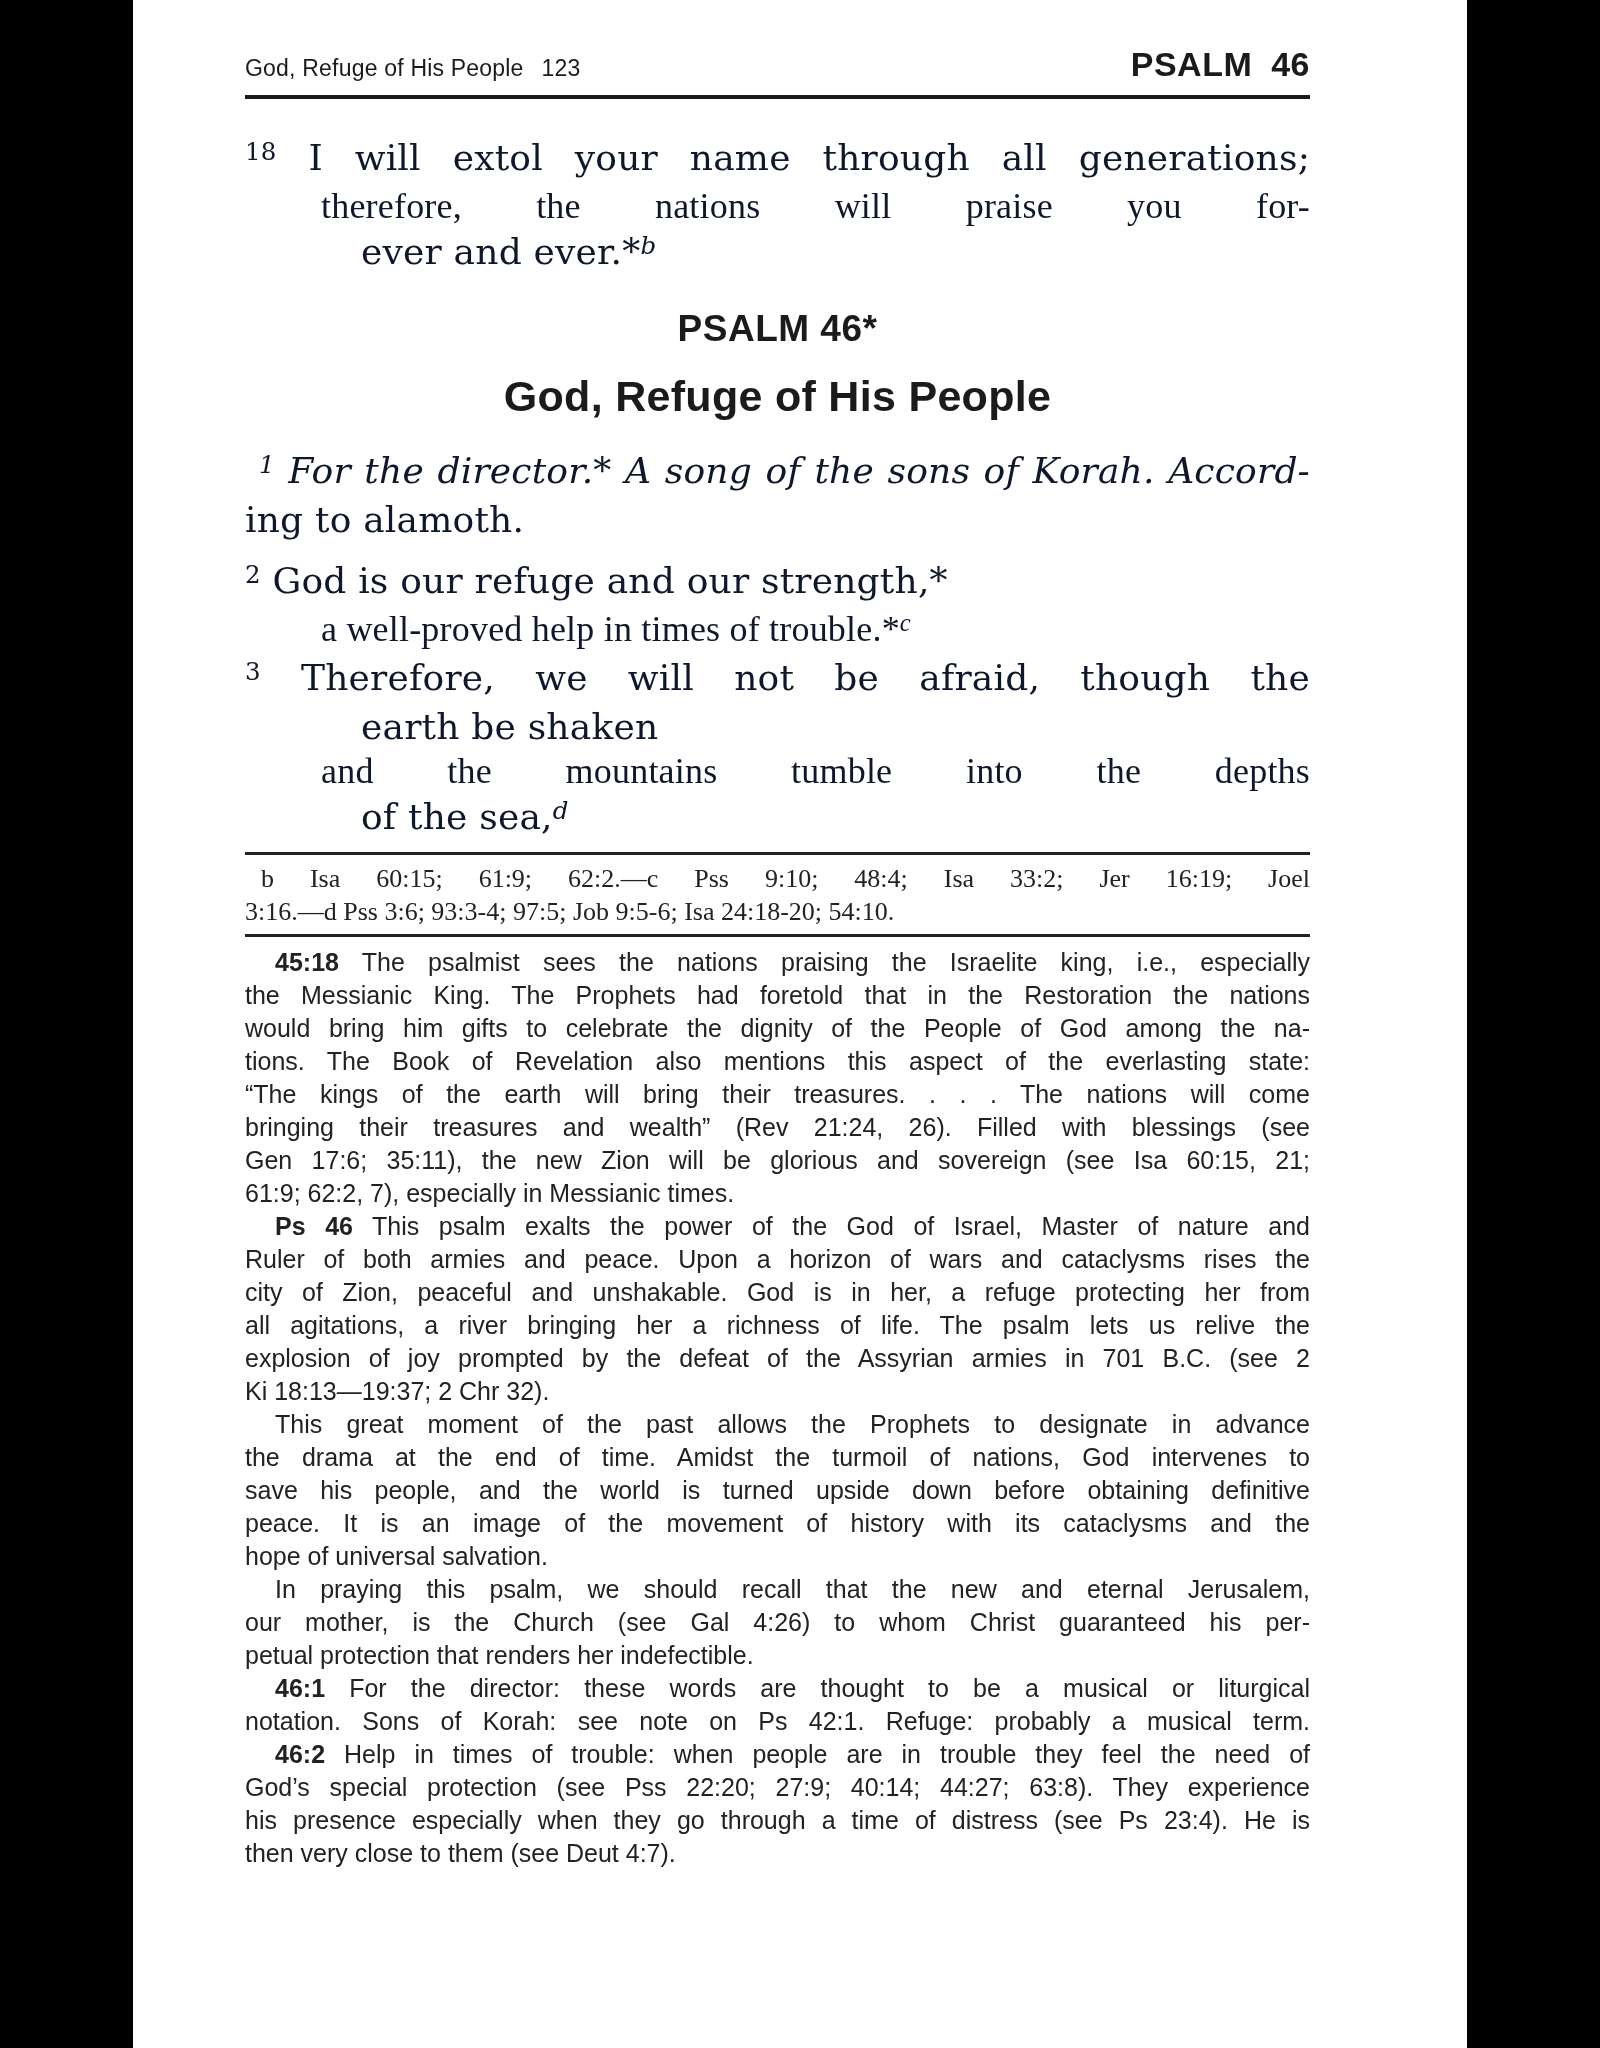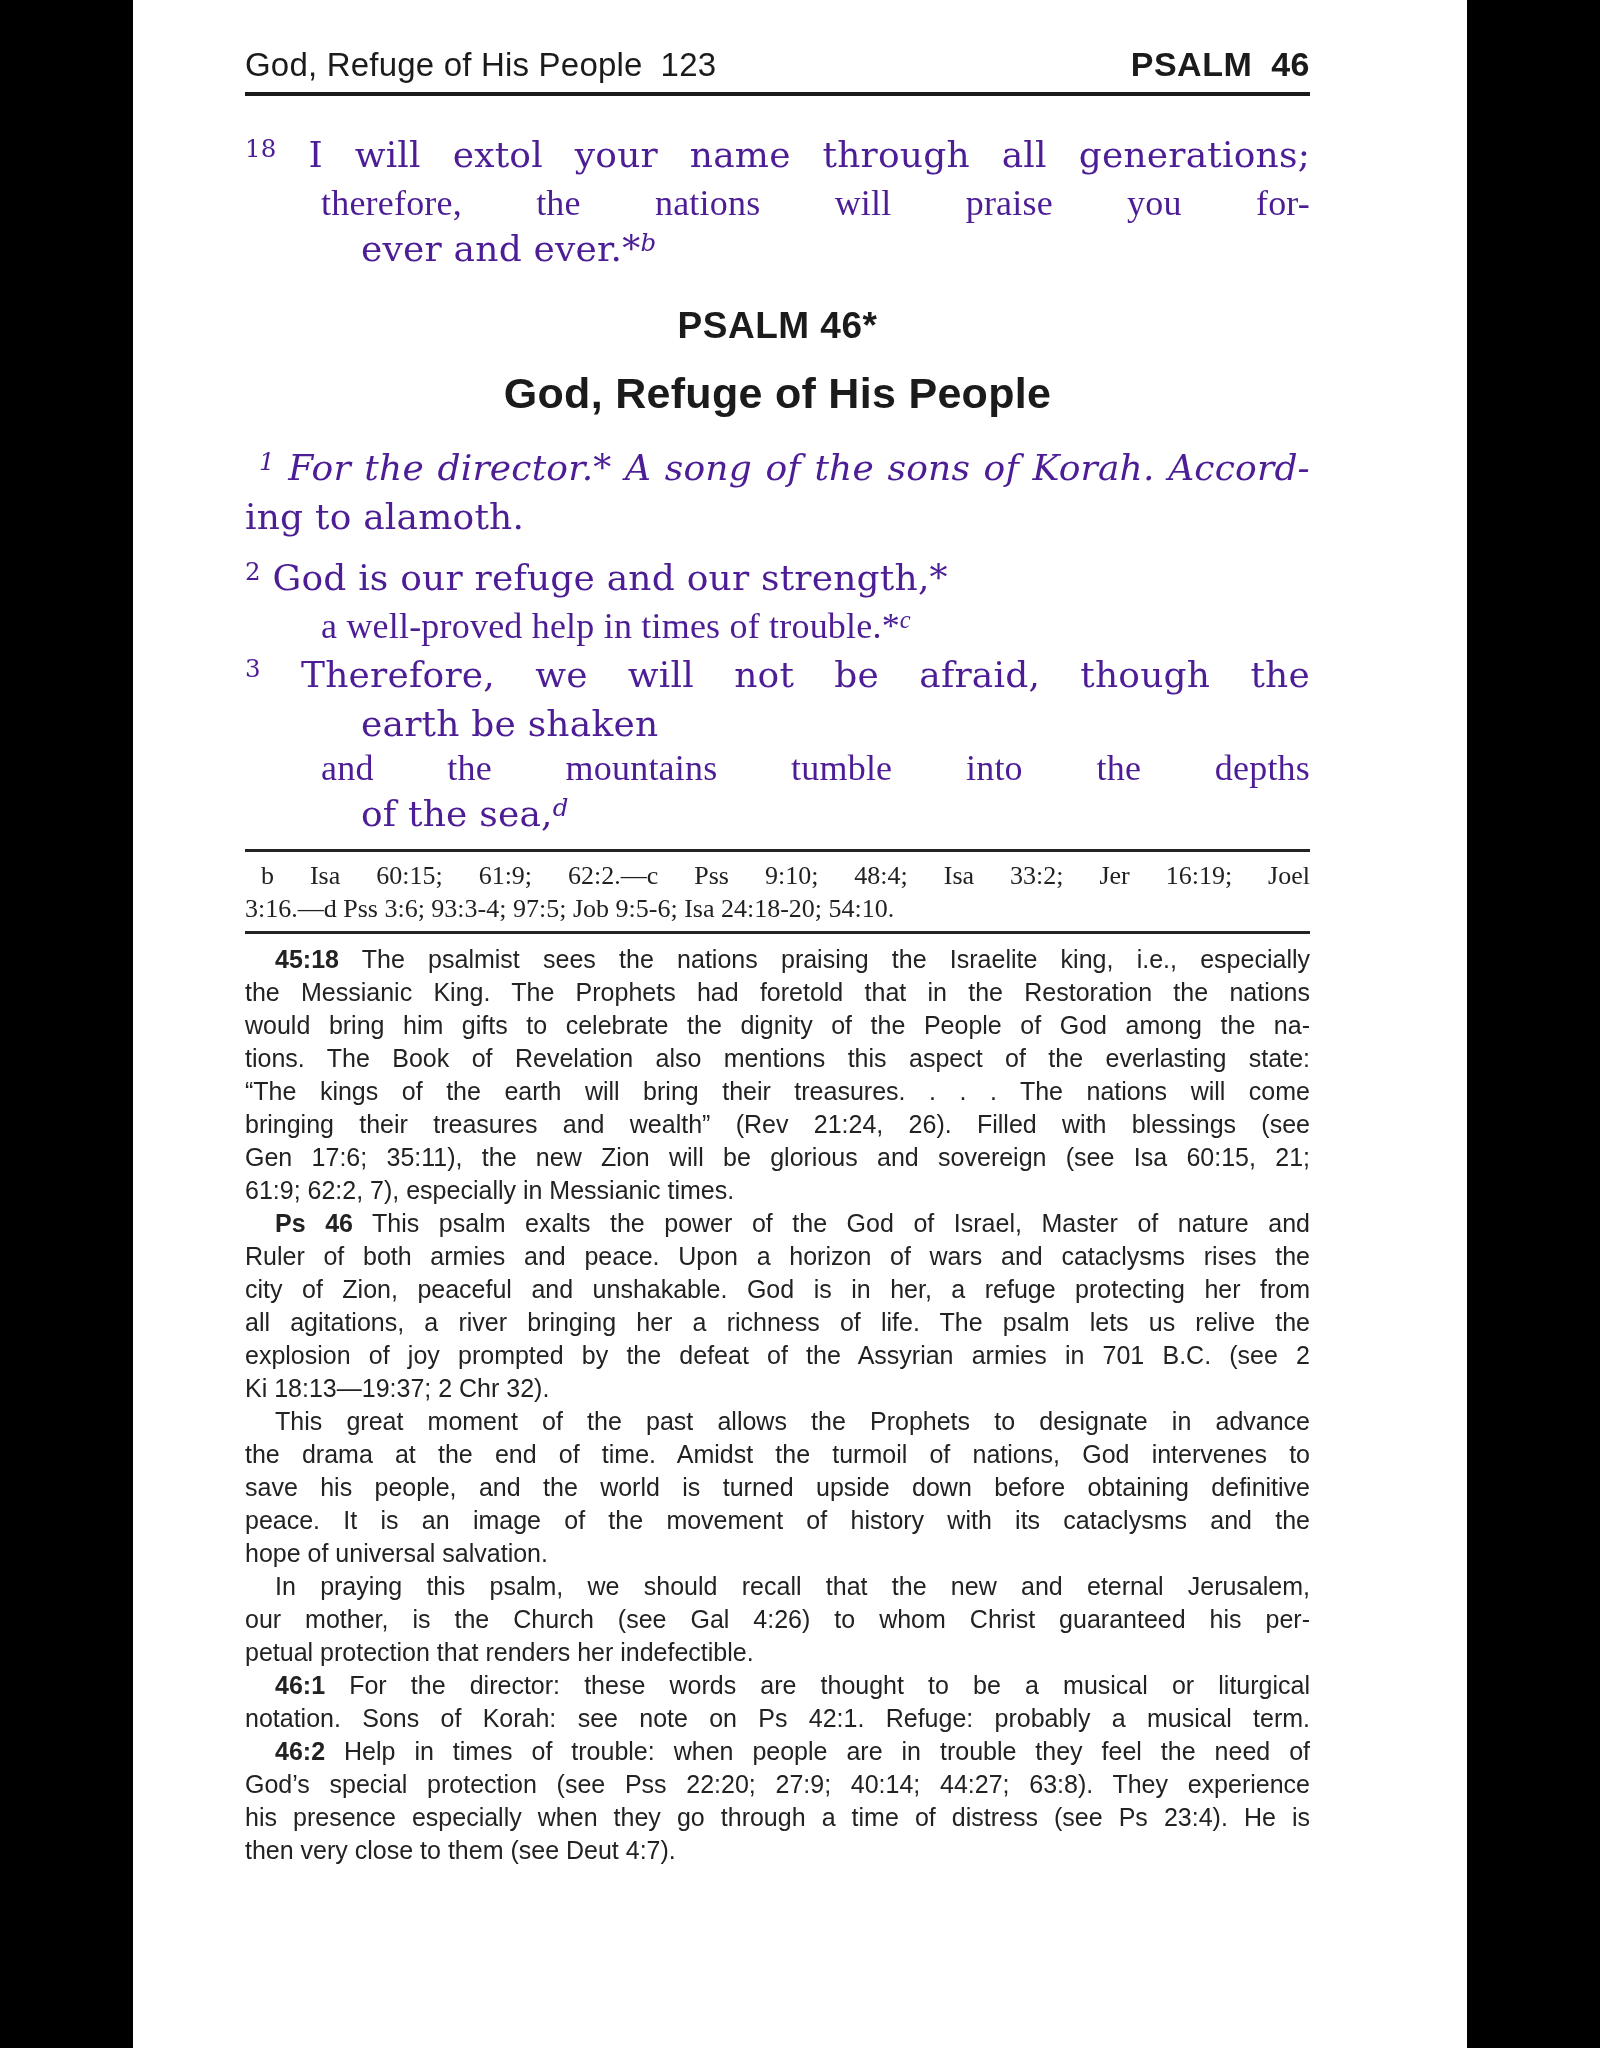--- a/index.html
+++ b/index.html
@@ -14,30 +14,30 @@
     background:#ffffff;color:#1b1b1b;overflow:hidden;
   }
   .content{margin-left:112px;width:1065px;}
 
   
   .running-head{
     display:flex;justify-content:space-between;align-items:baseline;
     padding-top:46px;
     font-family:"Liberation Sans", sans-serif;
   }
-  .rh-left{font-size:33px;line-height:36px;letter-spacing:0.2px;}
+  .rh-left{font-size:23px;line-height:36px;letter-spacing:0.2px;}
   .rh-left .pgnum{margin-left:18px;}
   .rh-right{font-size:34px;line-height:36px;font-weight:bold;word-spacing:9px;letter-spacing:0.5px;}
   .rule-heavy{height:4px;background:#1a1a1a;margin-top:9px;}
   .rule-thin{height:3px;background:#232323;}
 
   
   .serif-block{
     font-family:"DejaVu Serif", serif;
-    font-size:36px;line-height:45px;letter-spacing:0.2px;color:#4c1d95;
+    font-size:36px;line-height:45px;letter-spacing:0.2px;color:#0f172a;
   }
   .v18{margin-top:36px;}
   .v1{margin-top:28px;}
   .v23{margin-top:16px;}
   .psalm-num{
     margin:30px 0 0 0;text-align:center;
     font-family:"Liberation Sans", sans-serif;
     font-weight:bold;font-size:37px;line-height:42px;letter-spacing:0.5px;
   }
   .psalm-title{

